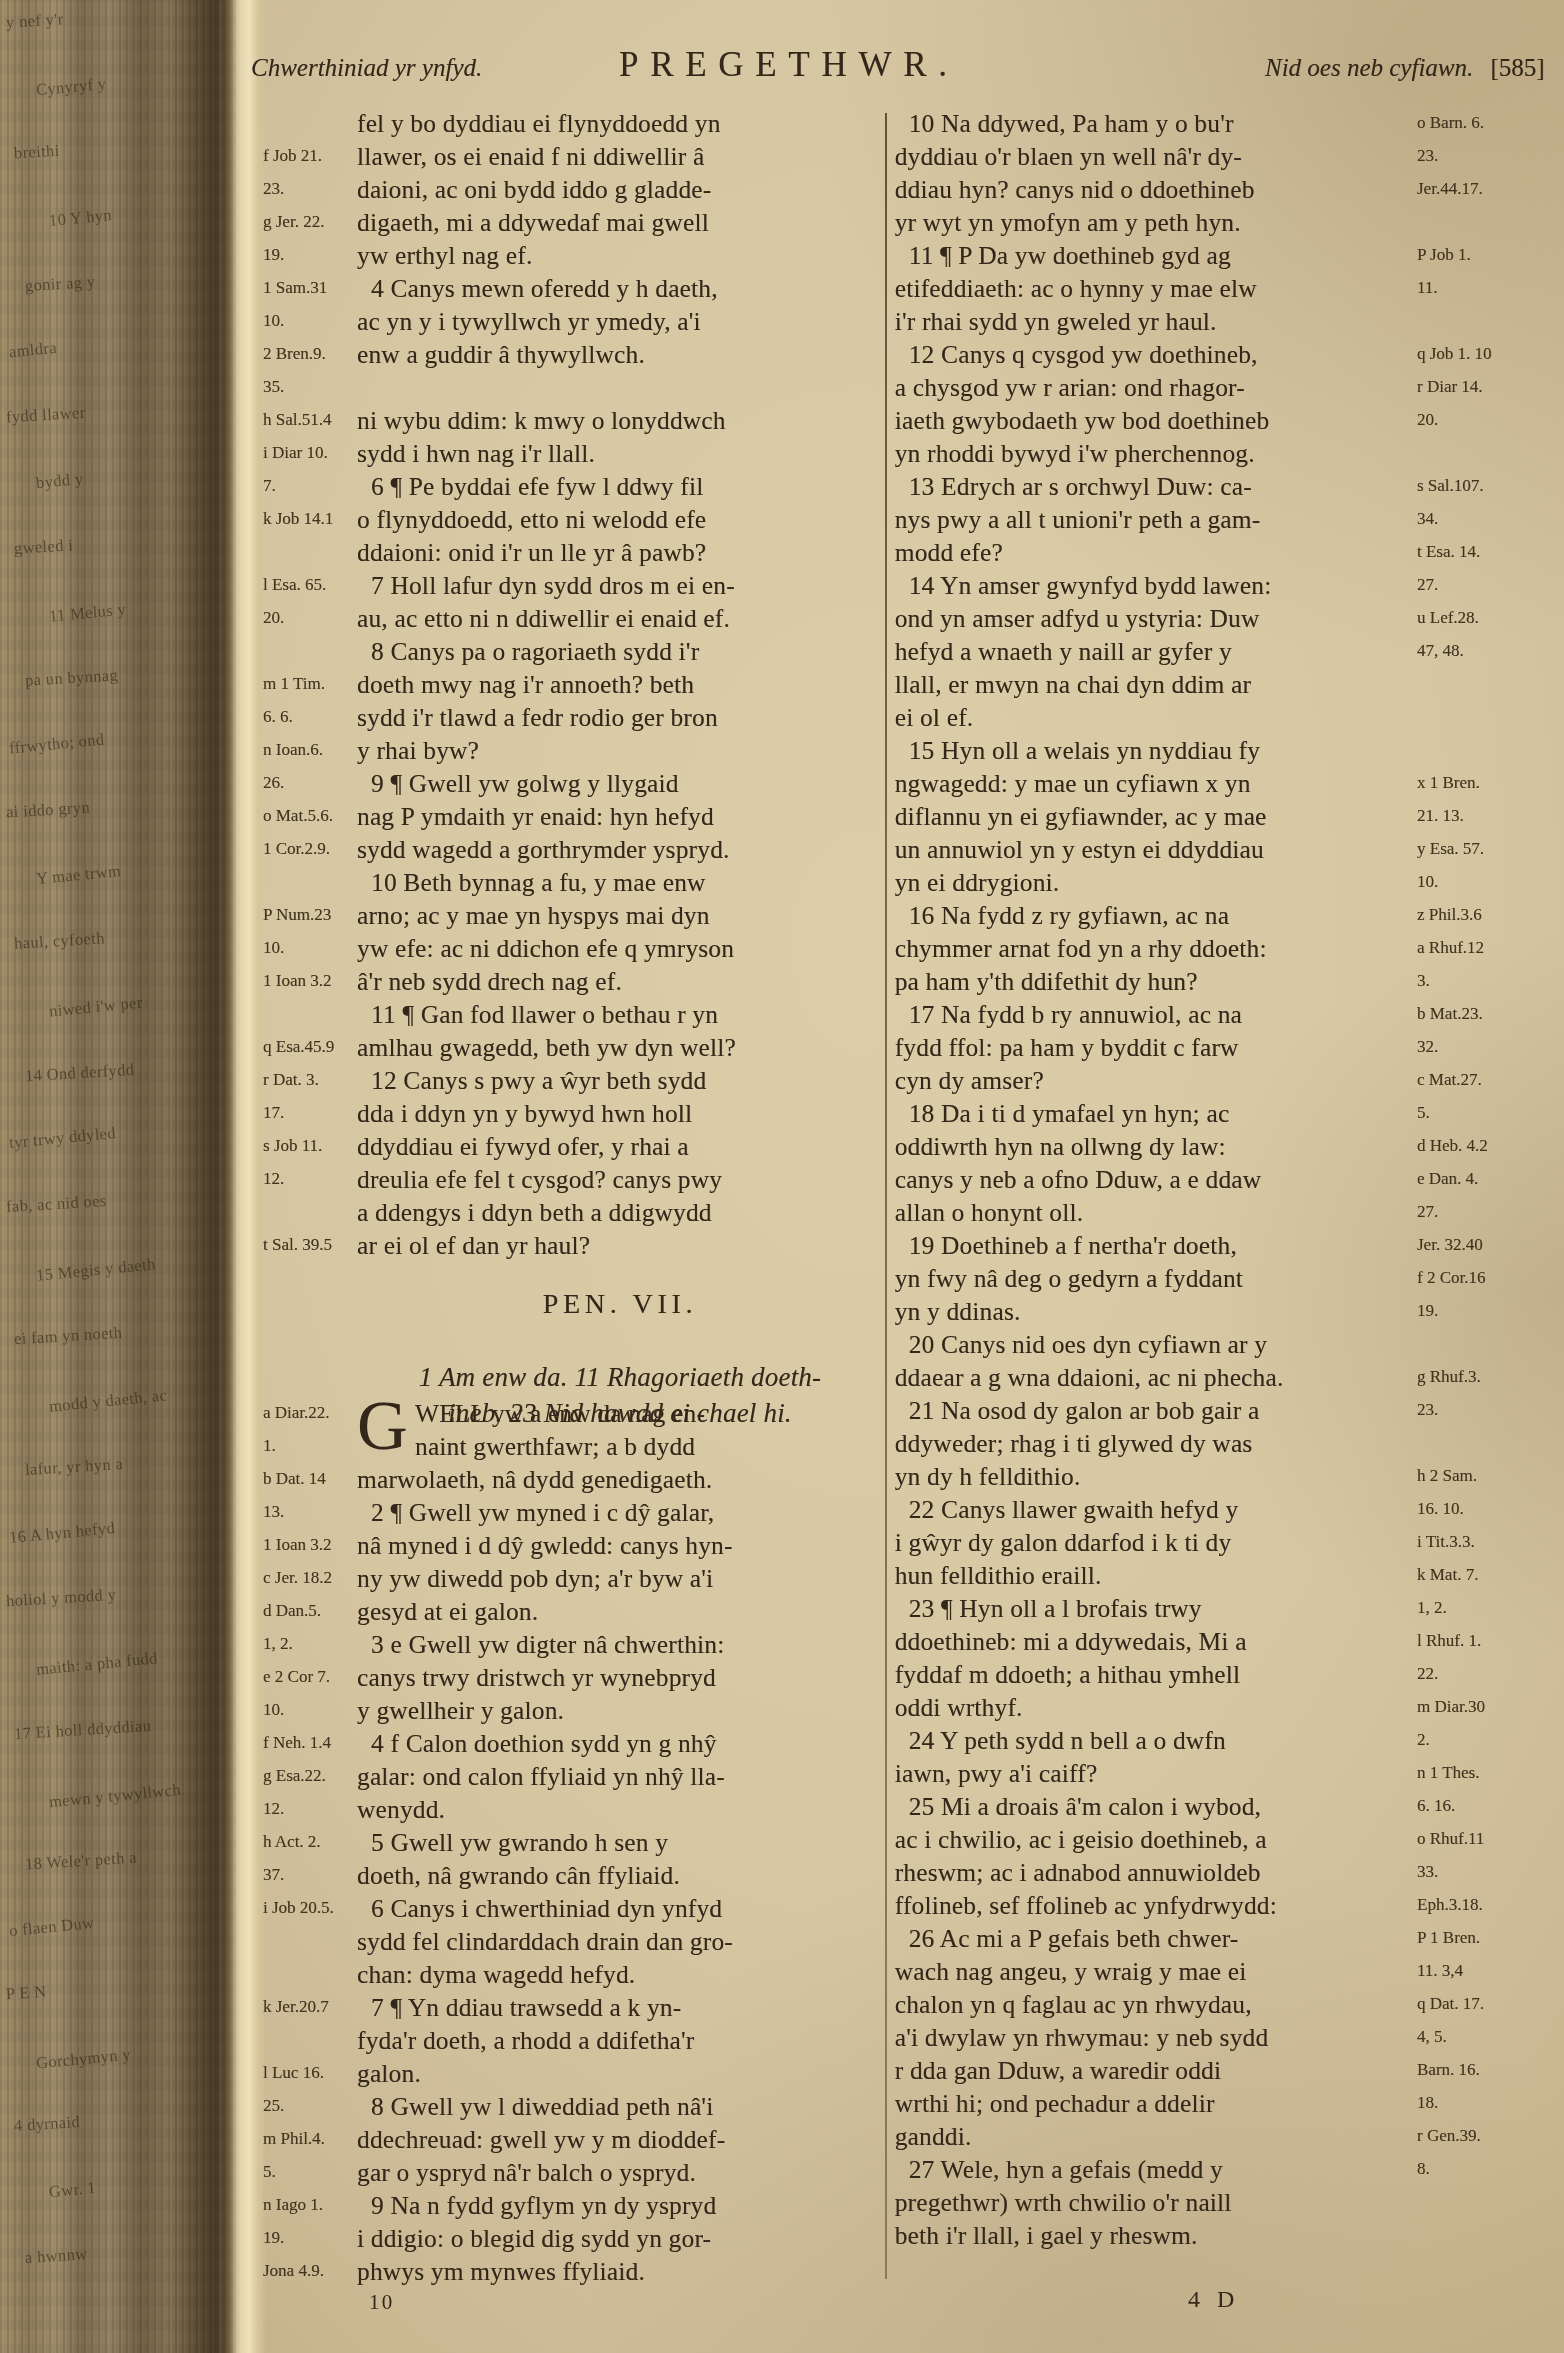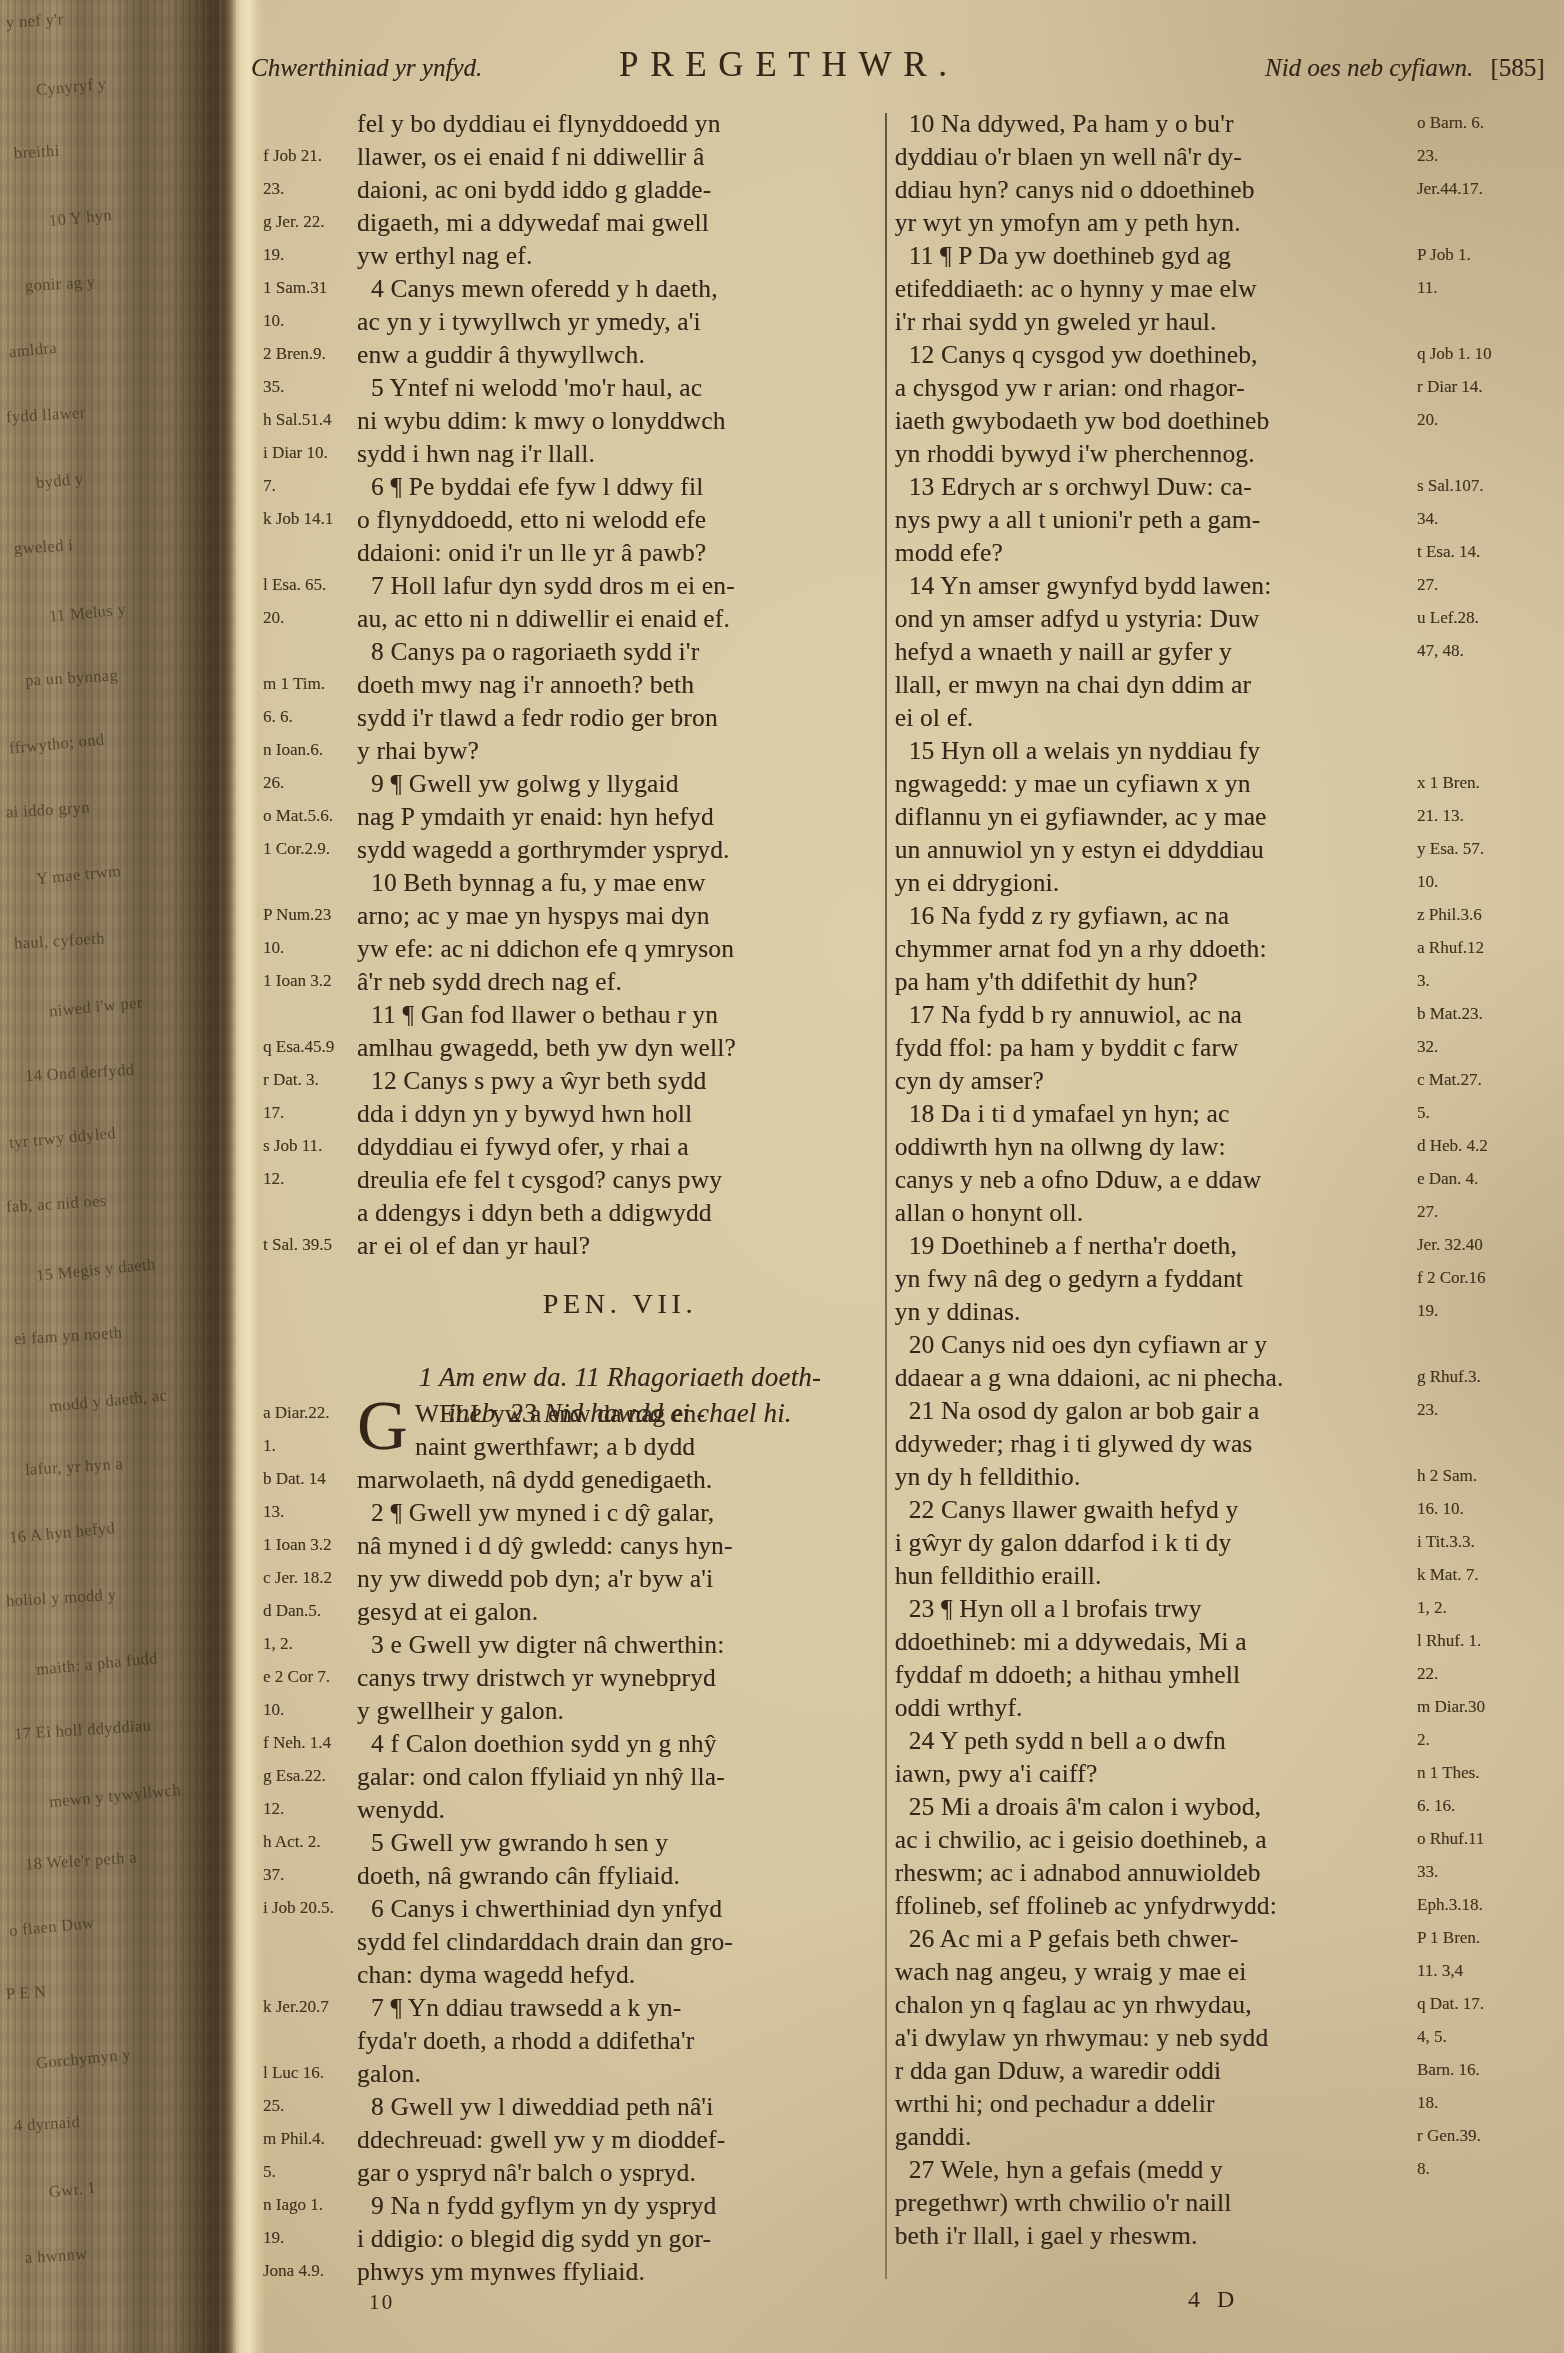--- a/index.html
+++ b/index.html
@@ -166,21 +166,20 @@
       <div class="line normal">
         <span class="note">10.</span>
         <span class="txt">ac yn y i tywyllwch yr ymedy, a'i</span>
       </div>
       <div class="line normal">
         <span class="note">2 Bren.9.</span>
         <span class="txt">enw a guddir â thywyllwch.</span>
       </div>
       <div class="line normal">
         <span class="note">35.</span>
-        <span class="txt vstart">5 Yntef ni welodd 'mo'r haul, ac</span>
       </div>
       <div class="line normal">
         <span class="note">h Sal.51.4</span>
         <span class="txt">ni wybu ddim: k mwy o lonyddwch</span>
       </div>
       <div class="line normal">
         <span class="note">i Diar 10.</span>
         <span class="txt">sydd i hwn nag i'r llall.</span>
       </div>
       <div class="line normal">

